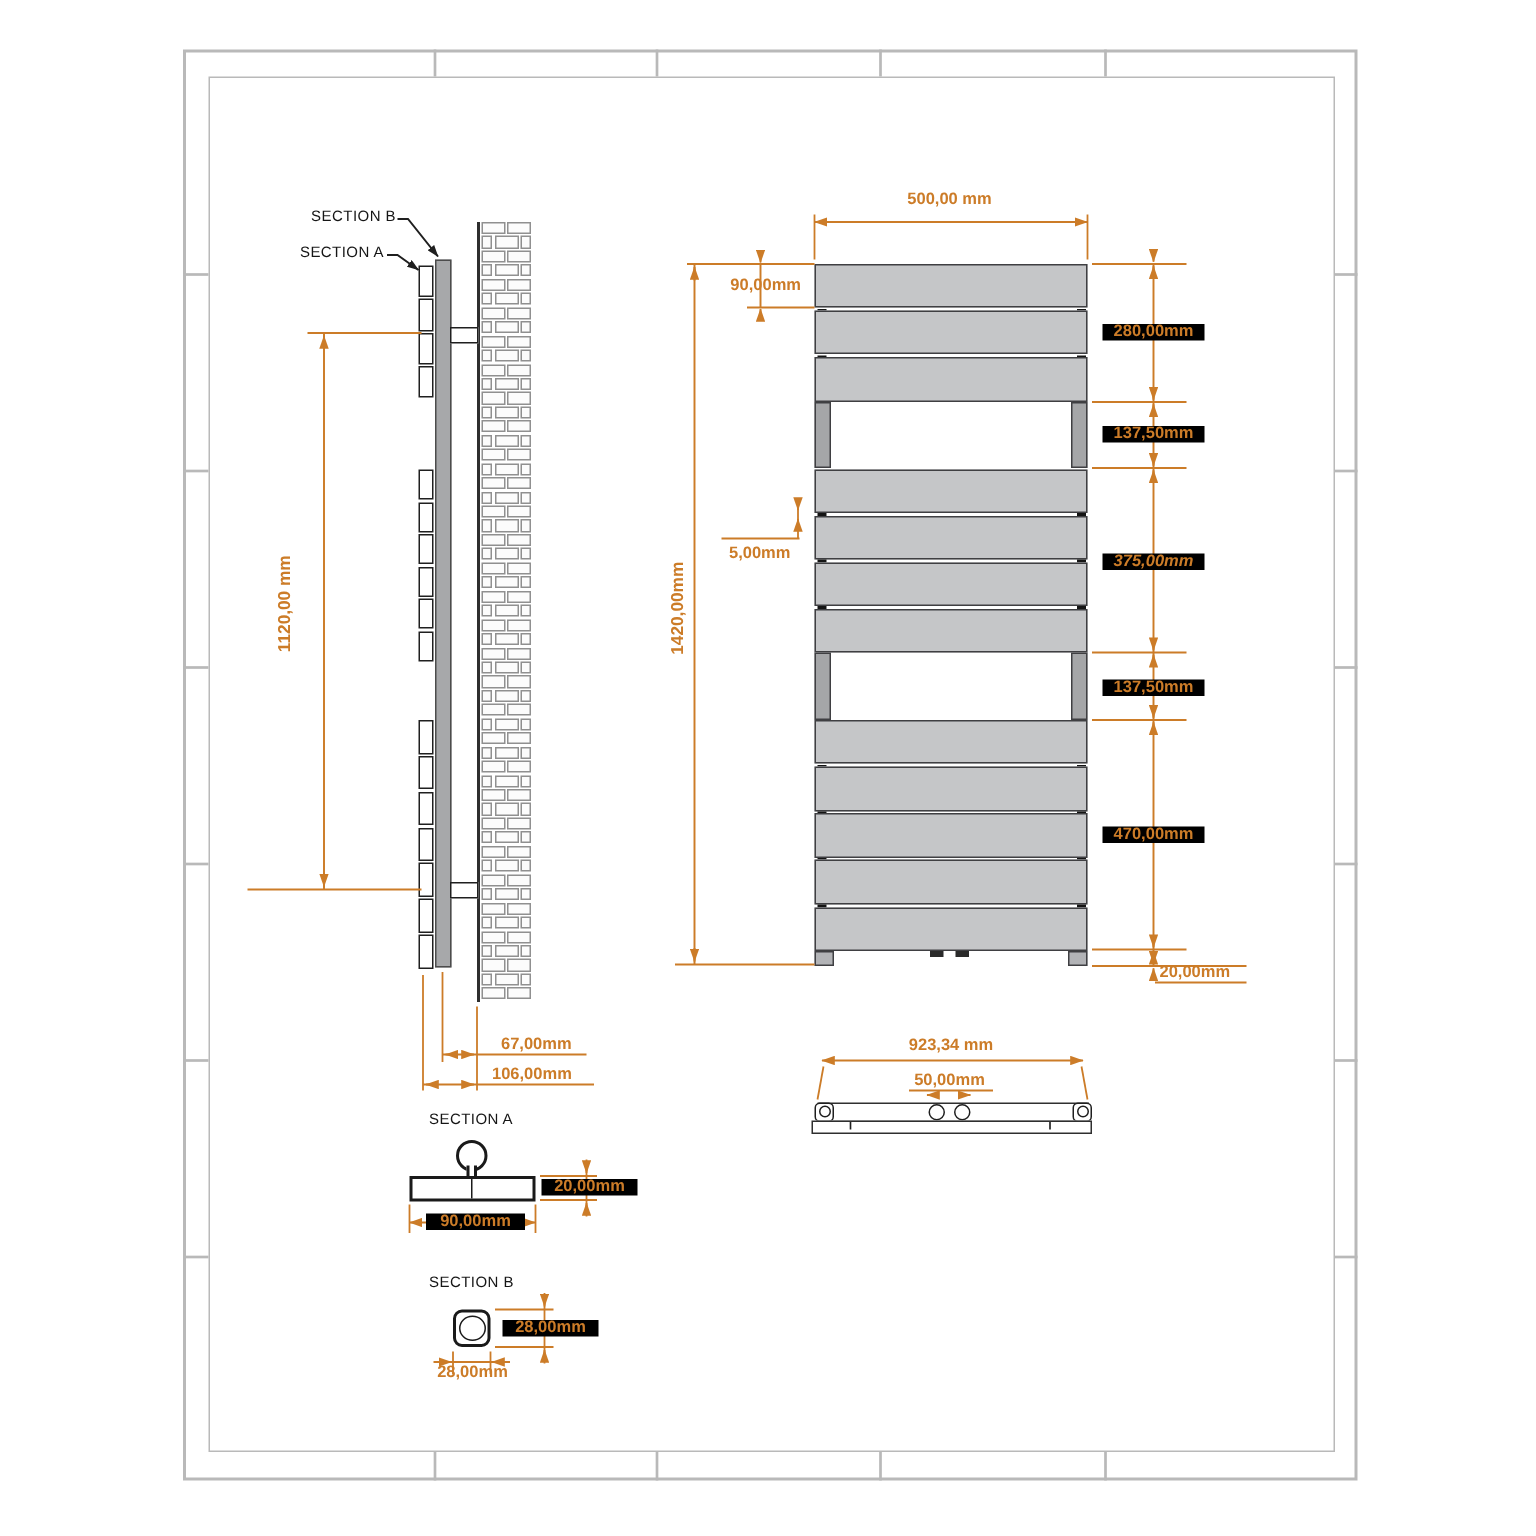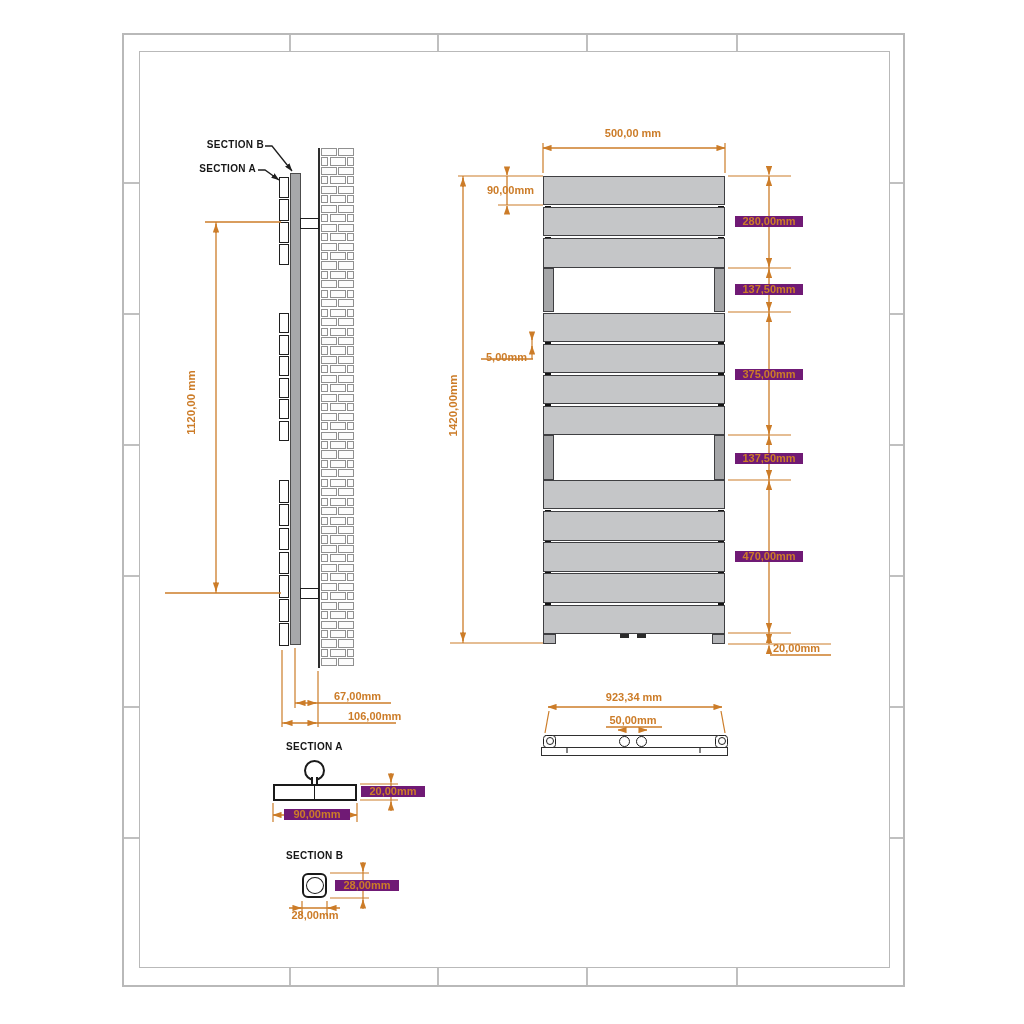--- a/index.html
+++ b/index.html
@@ -5,25 +5,25 @@
   html,body{margin:0;padding:0;background:#ffffff;}
   body{width:1024px;height:1024px;position:relative;overflow:hidden;
        font-family:"Liberation Sans","DejaVu Sans",sans-serif;}
   .abs{position:absolute;}
   #shapes,#labels{position:absolute;left:0;top:0;width:1024px;height:1024px;}
   #shapes{z-index:1;}
   #linesvg{position:absolute;left:0;top:0;z-index:2;pointer-events:none;}
   #labels{z-index:3;pointer-events:none;}
   .lbl{position:absolute;font-weight:bold;font-size:11px;line-height:11px;
        color:var(--dim,#cc7c28);white-space:nowrap;}
-  .cap{position:absolute;font-weight:bold;font-size:10px;line-height:10px;
+  .cap{position:absolute;font-weight:normal;font-size:10px;line-height:10px;
        color:#161616;letter-spacing:.3px;white-space:nowrap;}
   .ctr{text-align:center;} .rgt{text-align:right;}
   .rot{transform:rotate(-90deg);}
-  .wbg{background:#701a75;padding:0 2px;}
+  .wbg{background:#000000;padding:0 2px;}
   .frameline{position:absolute;border:2px solid var(--frame,#b9b9b9);box-sizing:border-box;}
 </style>
 </head>
 <body>
 
 <div>
   <div class="frameline" style="left:122px;top:33px;width:783px;height:954px;"></div>
   <div class="frameline" style="left:139px;top:51px;width:751px;height:917px;border-width:1.8px;"></div>
 </div>
 
@@ -366,29 +366,29 @@
     <path d="M334,908 L328,908" stroke="#cc7c28" stroke-width="1.3" fill="none" marker-end="url(#ao)"></path>
   </svg>
 
 <div id="labels">
 
   <div class="cap rgt" style="left:206px;top:140px;width:58px;">SECTION B</div>
   <div class="cap rgt" style="left:198px;top:164px;width:58px;">SECTION A</div>
 
   <div class="lbl ctr rot" style="left:136px;top:397px;width:110px;font-size:11.5px;">1120,00 mm</div>
   <div class="lbl" style="left:334px;top:691px;width:58px;">67,00mm</div>
-  <div class="lbl" style="left:328px;top:711px;width:70px;margin-left:20px;">106,00mm</div>
+  <div class="lbl" style="left:328px;top:711px;width:70px;">106,00mm</div>
 
   <div class="lbl ctr" style="left:573px;top:128px;width:120px;">500,00 mm</div>
   <div class="lbl rgt" style="left:477px;top:185px;width:57px;">90,00mm</div>
   <div class="lbl ctr rot" style="left:394px;top:400px;width:118px;font-size:11.5px;">1420,00mm</div>
-  <div class="lbl ctr" style="left:480px;top:352px;width:53px;">5,00mm</div>
+  <div class="lbl ctr" style="left:480px;top:364px;width:53px;">5,00mm</div>
   <div class="lbl ctr wbg" style="left:735px;top:216px;width:64px;">280,00mm</div>
   <div class="lbl ctr wbg" style="left:735px;top:284px;width:64px;">137,50mm</div>
-  <div class="lbl ctr wbg" style="left:735px;top:369px;width:64px;">375,00mm</div>
+  <div class="lbl ctr wbg" style="left:735px;top:369px;width:64px;font-style:italic;">375,00mm</div>
   <div class="lbl ctr wbg" style="left:735px;top:453px;width:64px;">137,50mm</div>
   <div class="lbl ctr wbg" style="left:735px;top:551px;width:64px;">470,00mm</div>
   <div class="lbl" style="left:773px;top:643px;width:60px;">20,00mm</div>
 
   <div class="lbl ctr" style="left:574px;top:692px;width:120px;">923,34 mm</div>
   <div class="lbl ctr" style="left:604px;top:715px;width:58px;">50,00mm</div>
 
   <div class="cap" style="left:286px;top:742px;">SECTION A</div>
   <div class="lbl ctr wbg" style="left:361px;top:786px;width:60px;">20,00mm</div>
   <div class="lbl ctr wbg" style="left:284px;top:809px;width:62px;">90,00mm</div>

